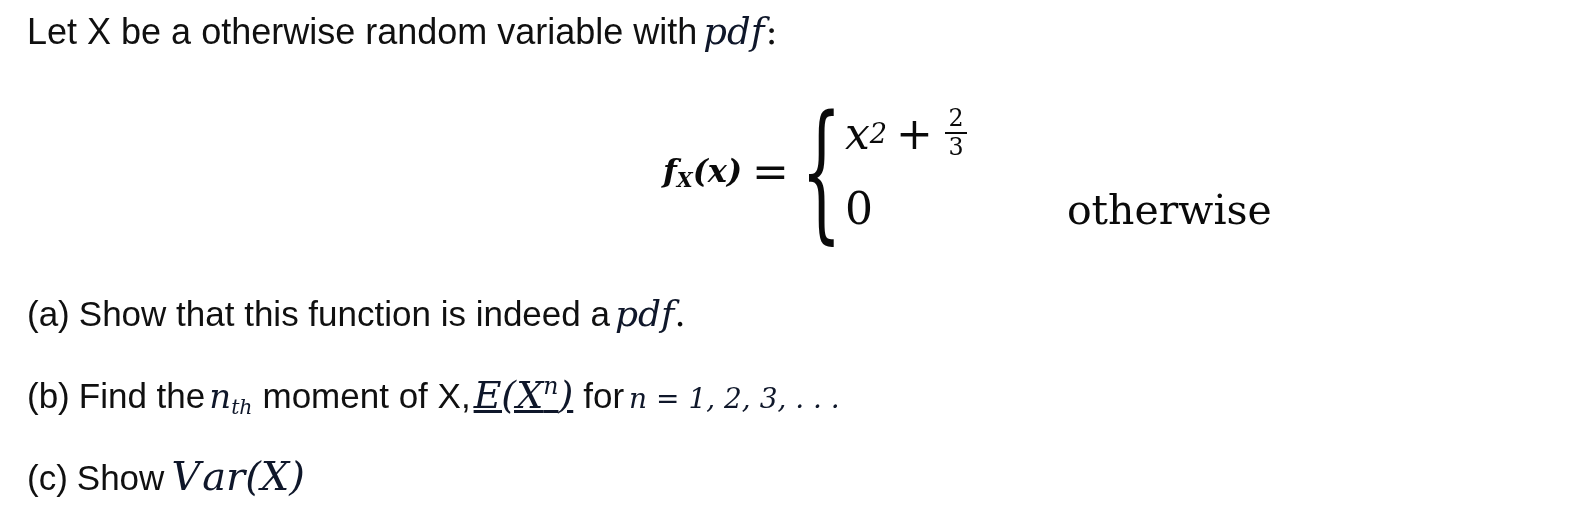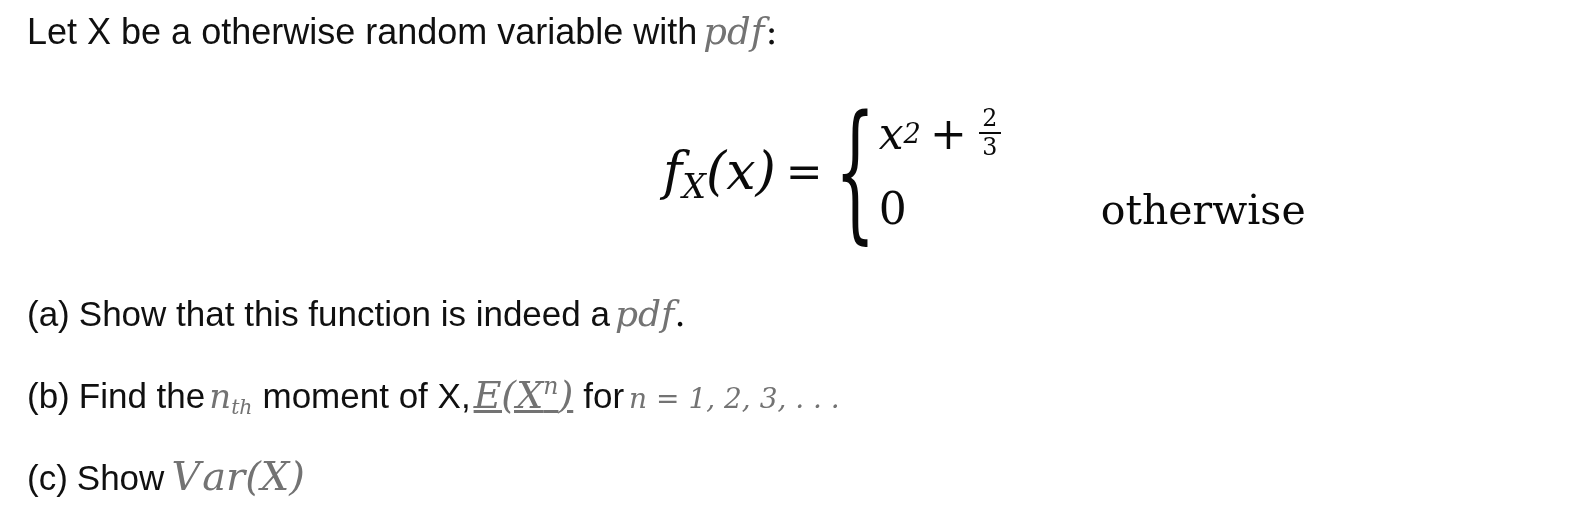--- a/index.html
+++ b/index.html
@@ -26,21 +26,21 @@
     font-size: 35px;
     line-height: 1;
     color: #101010;
   }
   .row .txt { font-family: "Liberation Sans", sans-serif; }
 
   
   .math {
     font-family: "DejaVu Serif", "Liberation Serif", serif;
     font-style: italic;
-    color: #737373;
+    color: #0f172a;
   }
   .math-up {
     font-family: "DejaVu Serif", "Liberation Serif", serif;
     font-style: normal;
     color: #0a0a0a;
   }
   .mi { font-style: italic; }
   .mup { font-style: normal; }
 
   sup.exp {
@@ -83,22 +83,23 @@
     position: absolute;
     left: 663px;
     top: 0;
     display: flex;
     align-items: center;
     height: 150px;
   }
   #fx-label {
     font-family: "DejaVu Serif", "Liberation Serif", serif;
     font-style: italic;
-    font-size: 52px;
-    white-space: nowrap;
+    font-size: 32px;
+    white-space: nowrap;
+    font-weight: bold;
   }
   #fx-label .sub-x {
     font-size: 0.64em;
     vertical-align: -0.26em;
     line-height: 0;
     font-style: italic;
   }
   #eq-sign {
     font-family: "DejaVu Serif", "Liberation Serif", serif;
     font-style: normal;

